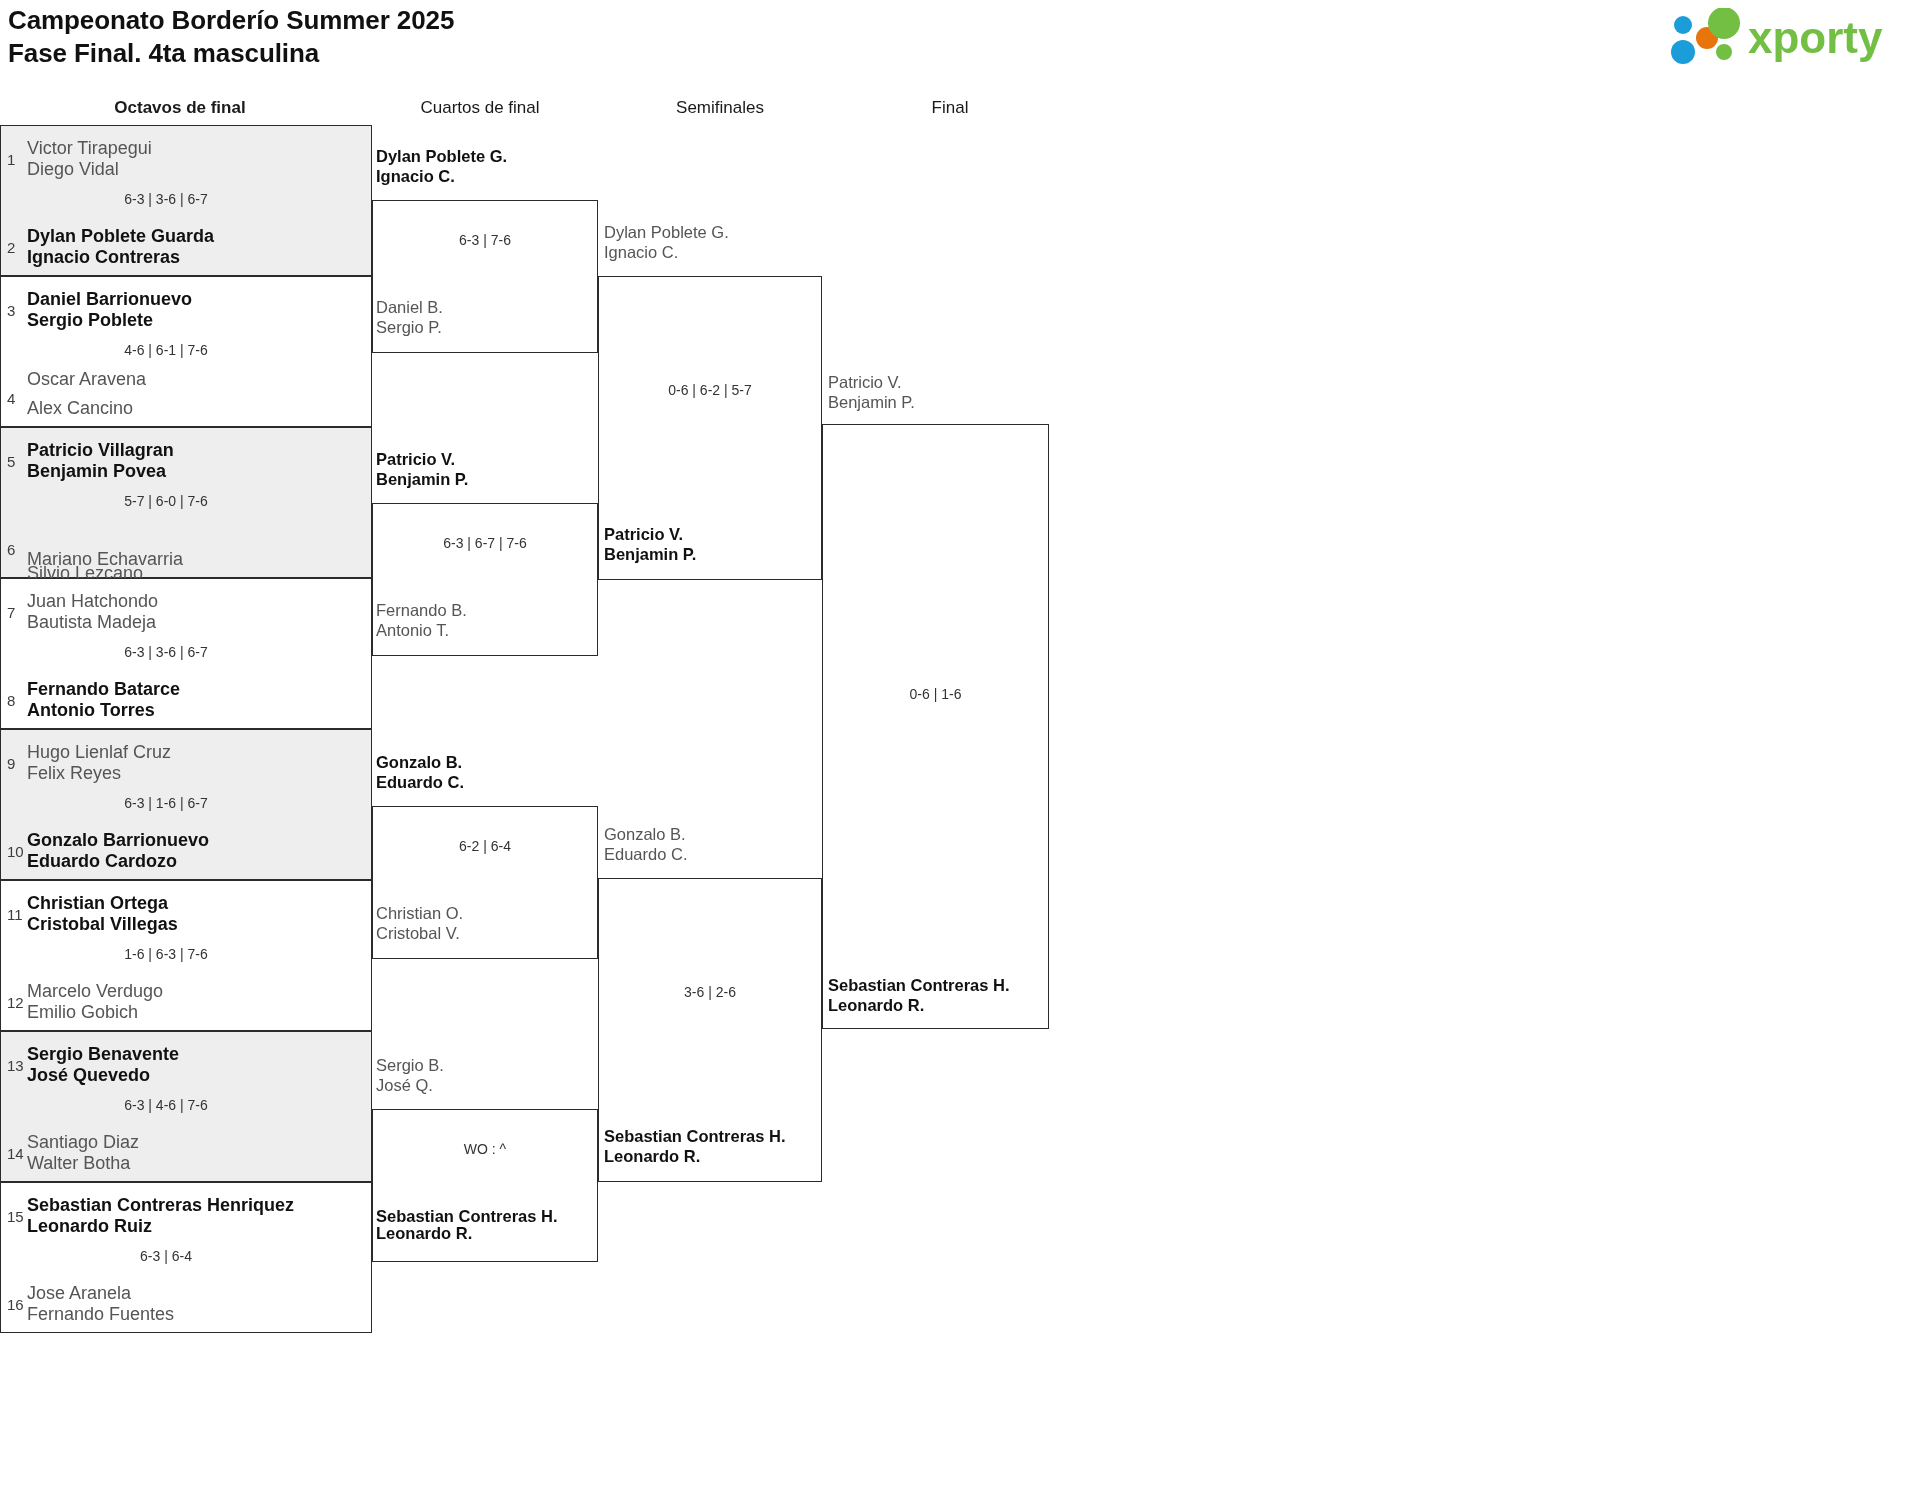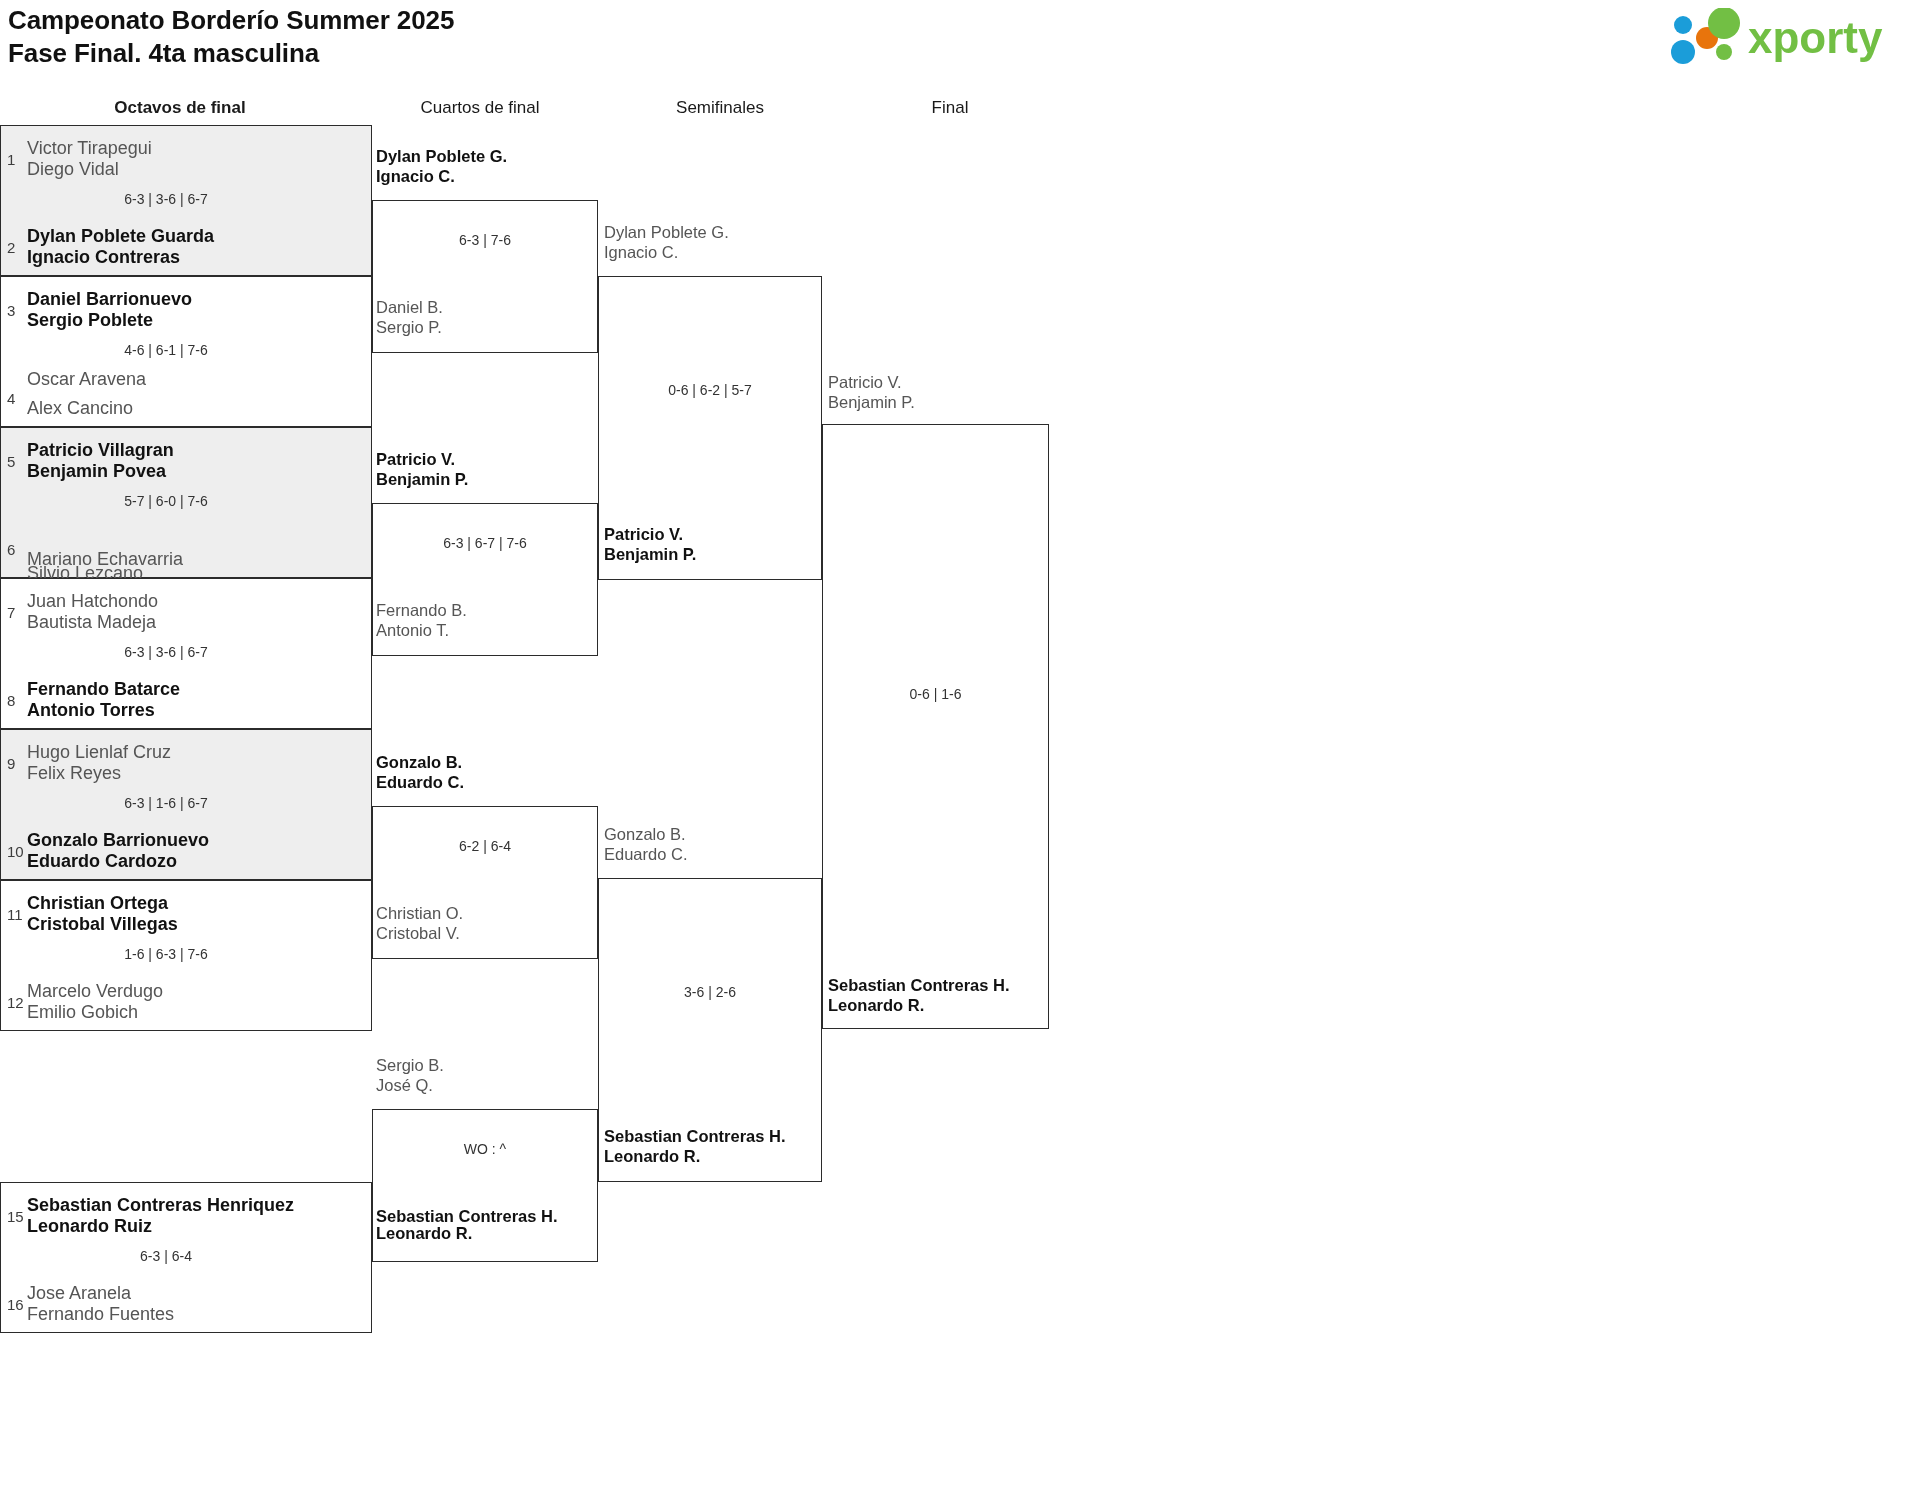--- a/index.html
+++ b/index.html
@@ -191,20 +191,29 @@
   <div class="r1-box plain" style="left:0; top:880px; width:372px; height:151px;">
     <div class="seed" style="top:26px;">11</div>
     <div class="team win" style="top:11px;">Christian Ortega</div>
     <div class="team win" style="top:32px;">Cristobal Villegas</div>
     <div class="score" style="left:0; top:65px; width:330px;">1-6 | 6-3 | 7-6</div>
     <div class="seed" style="top:114px;">12</div>
     <div class="team lose" style="top:99px;">Marcelo Verdugo</div>
     <div class="team lose" style="top:120px;">Emilio Gobich</div>
   </div>
 
+  <div class="r1-box shade" style="left:0; top:1031px; width:372px; height:151px;">
+    <div class="seed" style="top:26px;">13</div>
+    <div class="team win" style="top:11px;">Sergio Benavente</div>
+    <div class="team win" style="top:32px;">José Quevedo</div>
+    <div class="score" style="left:0; top:65px; width:330px;">6-3 | 4-6 | 7-6</div>
+    <div class="seed" style="top:114px;">14</div>
+    <div class="team lose" style="top:99px;">Santiago Diaz</div>
+    <div class="team lose" style="top:120px;">Walter Botha</div>
+  </div>
 
   <div class="r1-box plain" style="left:0; top:1182px; width:372px; height:151px;">
     <div class="seed" style="top:26px;">15</div>
     <div class="team win" style="top:11px;">Sebastian Contreras Henriquez</div>
     <div class="team win" style="top:32px;">Leonardo Ruiz</div>
     <div class="score" style="left:0; top:65px; width:330px;">6-3 | 6-4</div>
     <div class="seed" style="top:114px;">16</div>
     <div class="team lose" style="top:99px;">Jose Aranela</div>
     <div class="team lose" style="top:120px;">Fernando Fuentes</div>
   </div>

